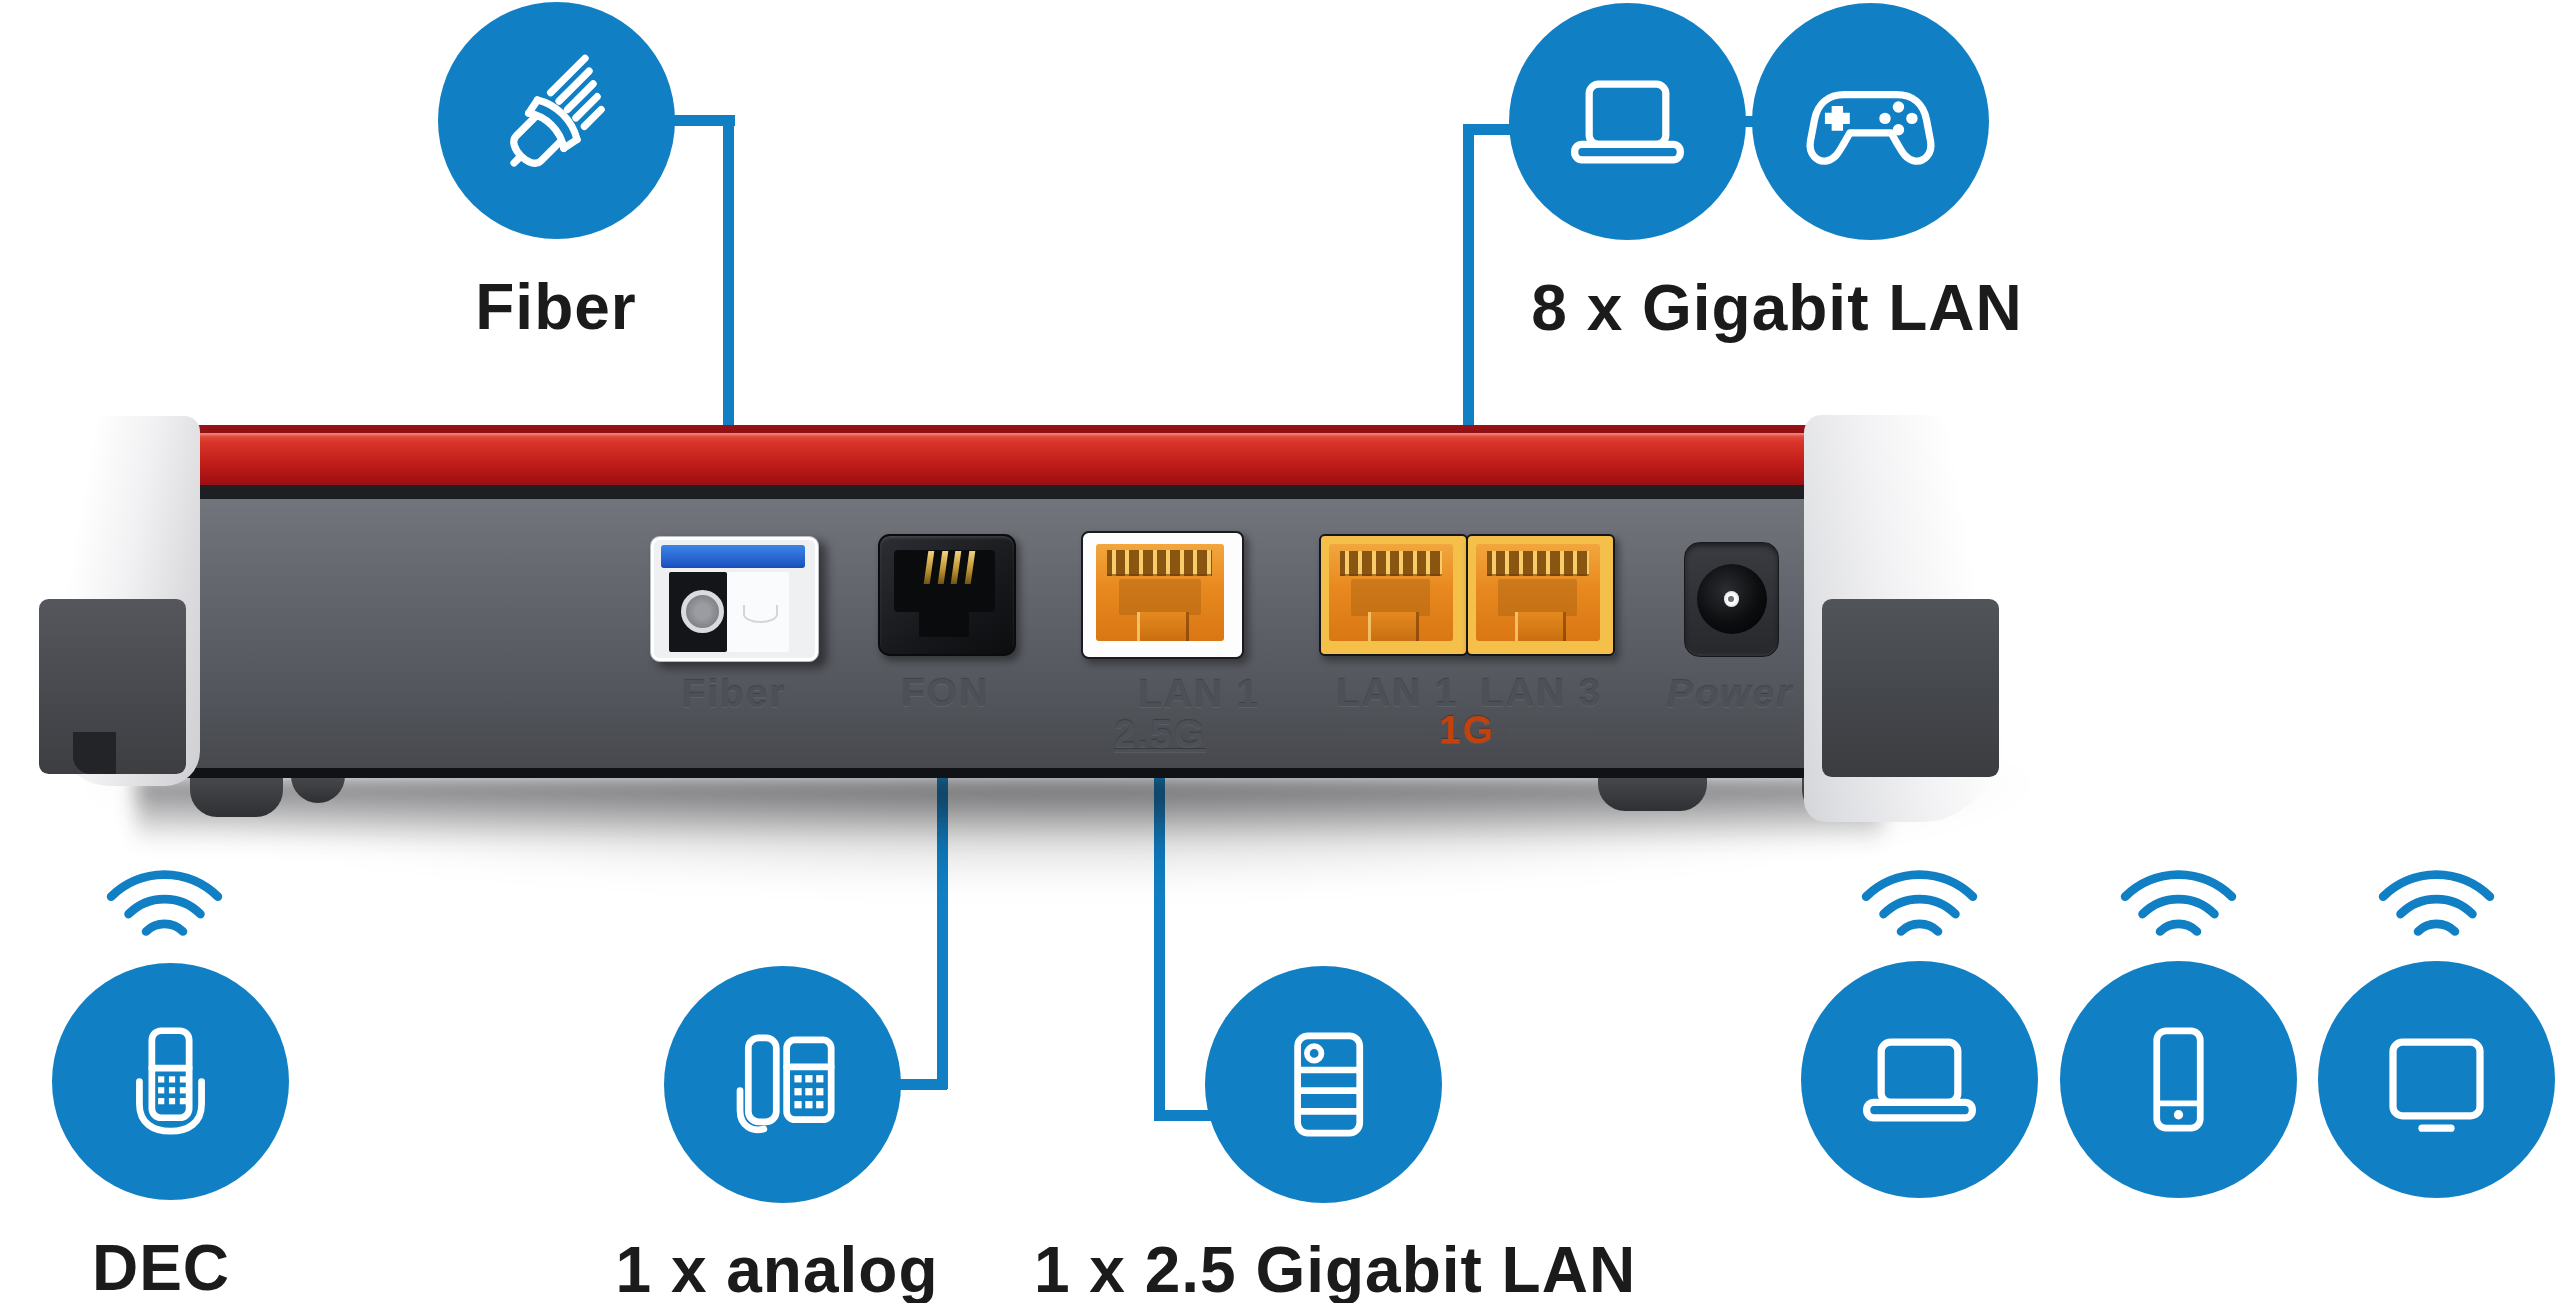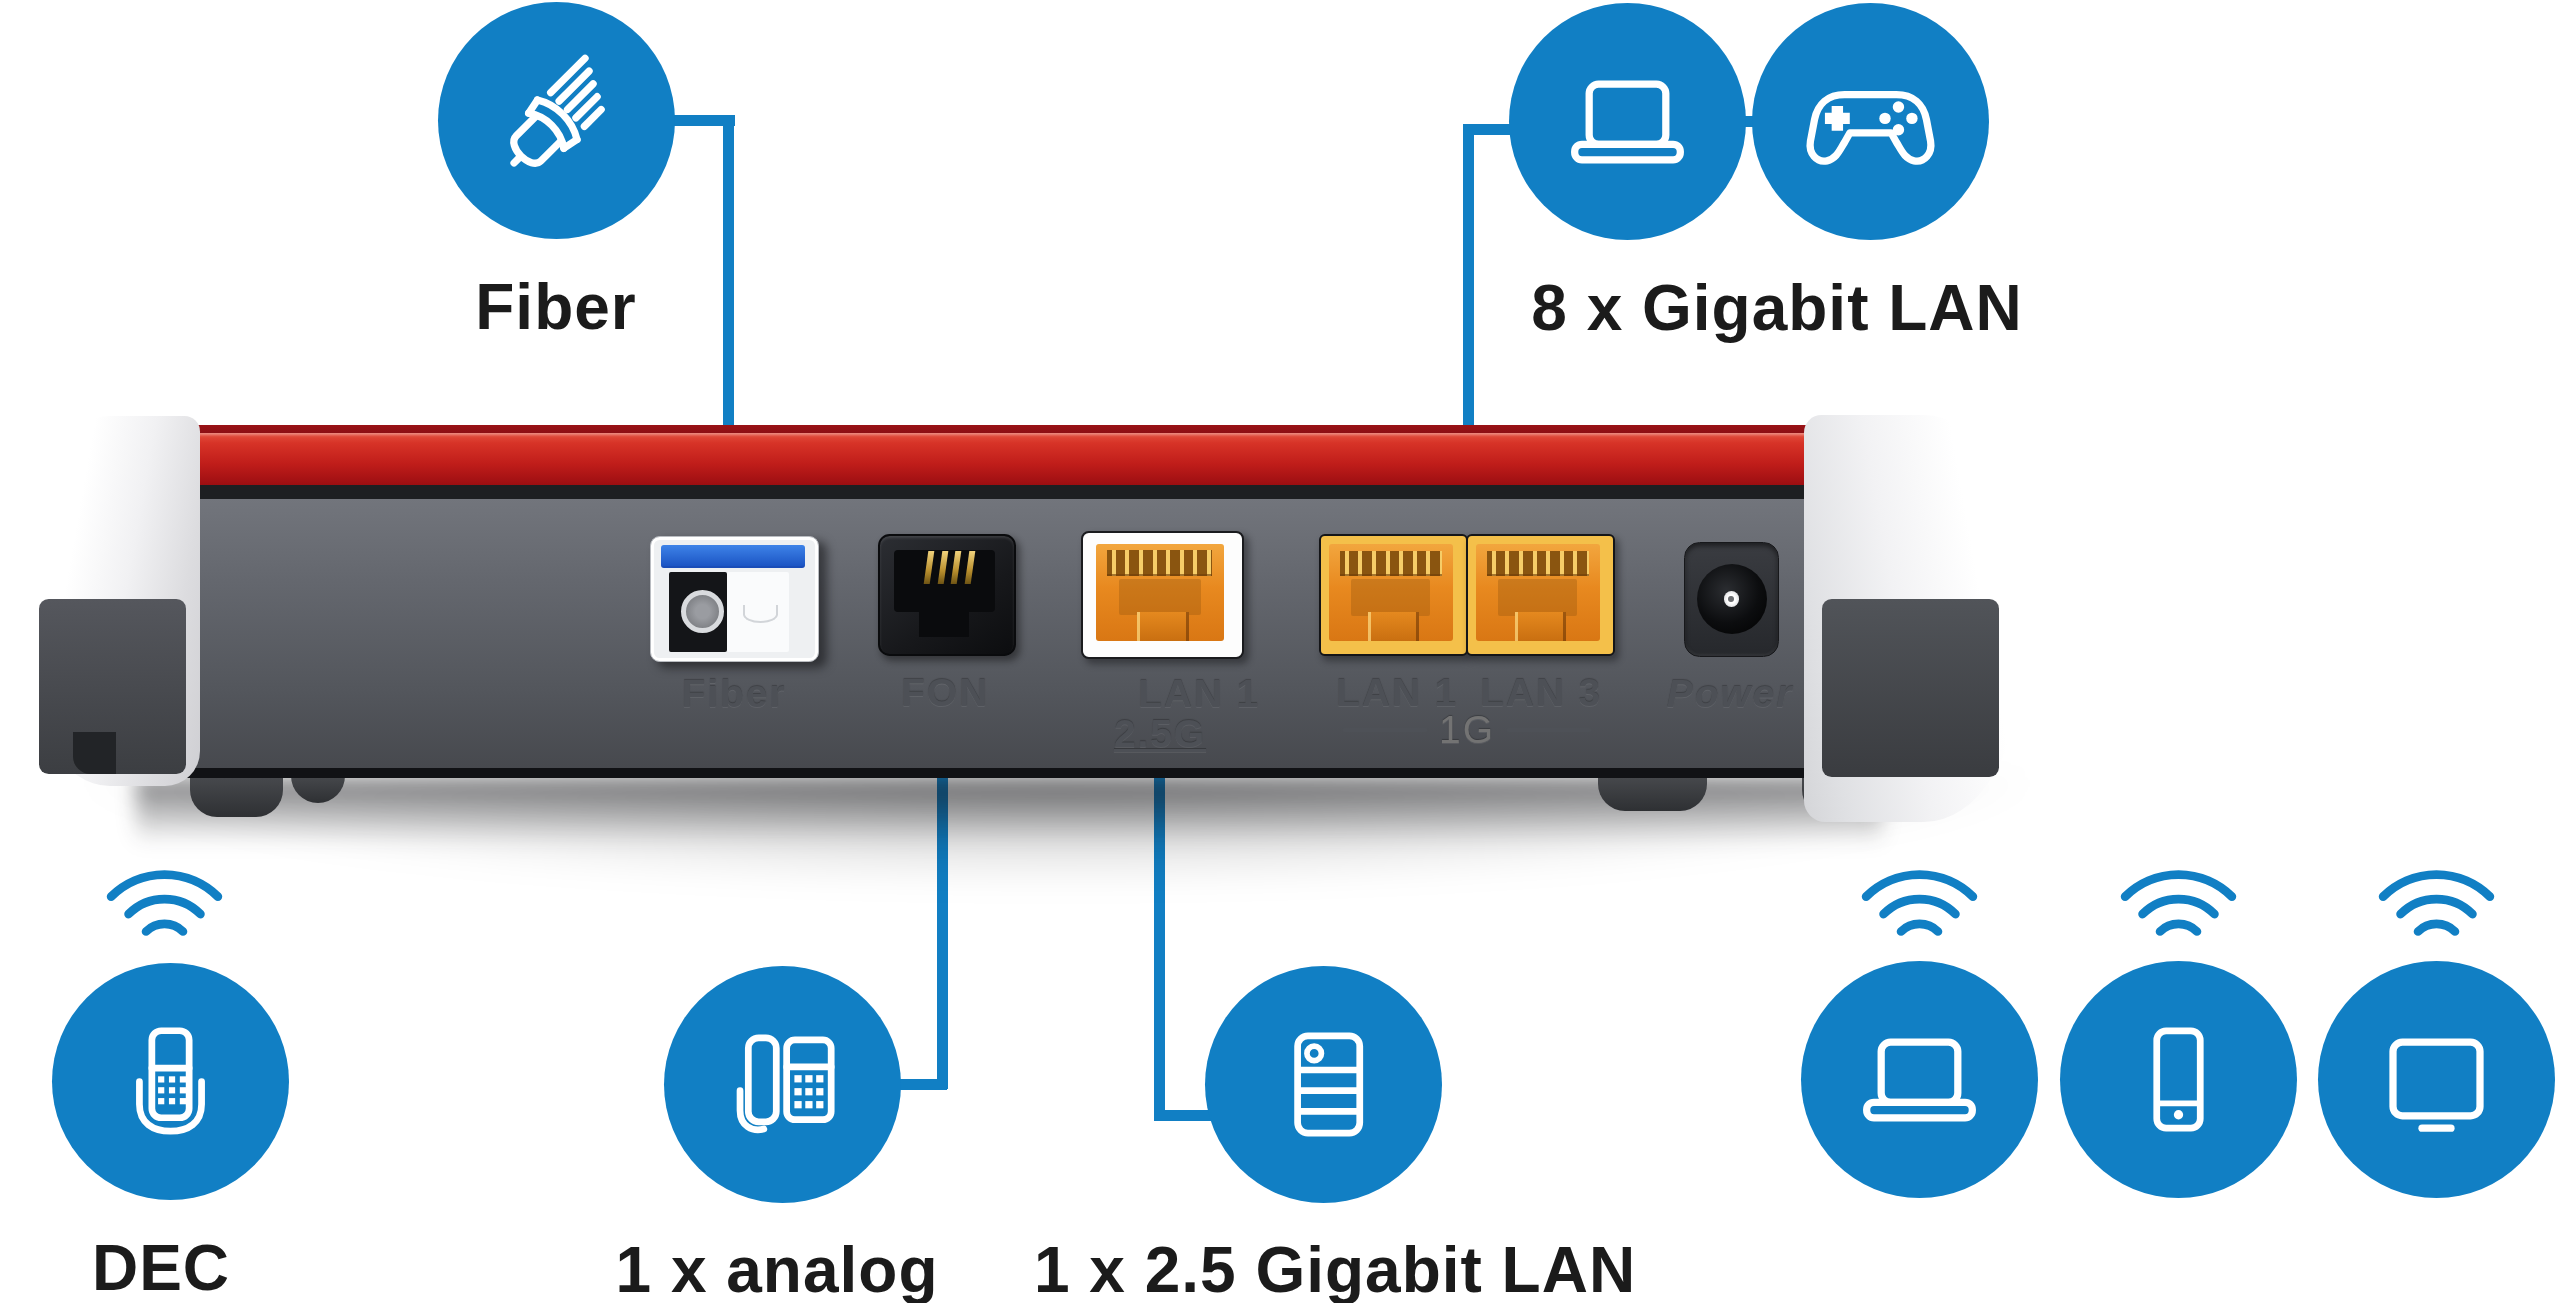--- a/index.html
+++ b/index.html
@@ -79,21 +79,21 @@
   .power-recess .jack{position:absolute;left:11.6px;top:21.3px;width:70px;height:70px;border-radius:50%;
             background:radial-gradient(circle at 42% 38%,#2b2d31 0%,#0c0d0f 55%,#000 100%);}
   .power-recess .pin{position:absolute;left:27px;top:27px;width:15.5px;height:15.5px;border-radius:50%;
             background:radial-gradient(#ffffff 40%,#c7c9cc);}
   .power-recess .pin::after{content:"";position:absolute;left:4.8px;top:4.8px;width:5.8px;height:5.8px;border-radius:50%;background:#6b6d70;}
   .portlabel{position:absolute;transform:translate(-50%,-50%);font-weight:bold;font-size:39px;
             color:#4d5056;letter-spacing:1.9px;white-space:nowrap;
             text-shadow:0 -1px 1px rgba(0,0,0,.25),0 1px 0 rgba(255,255,255,.08);}
   .oneg{position:absolute;transform:translate(-50%,-50%);display:flex;align-items:center;gap:11.6px;}
   .oneg .dash{width:85px;height:4.8px;background:#4e5157;border-radius:2.9px;}
-  .oneg .txt{font-weight:normal;font-size:39px;color:#737373;letter-spacing:1.9px;
+  .oneg .txt{font-weight:bold;font-size:39px;color:#c2410c;letter-spacing:1.9px;
             text-shadow:0 -1px 1px rgba(0,0,0,.25),0 1px 0 rgba(255,255,255,.08);}
 </style>
 </head>
 <body>
 
 <div id="canvas">
 
   <div class="line" style="left:667px;top:115px;width:68px;height:10.7px;"></div>
   <div class="line" style="left:723px;top:115px;width:10.7px;height:330px;"></div>
   <div class="line" style="left:1463px;top:124px;width:10.7px;height:322px;"></div>

